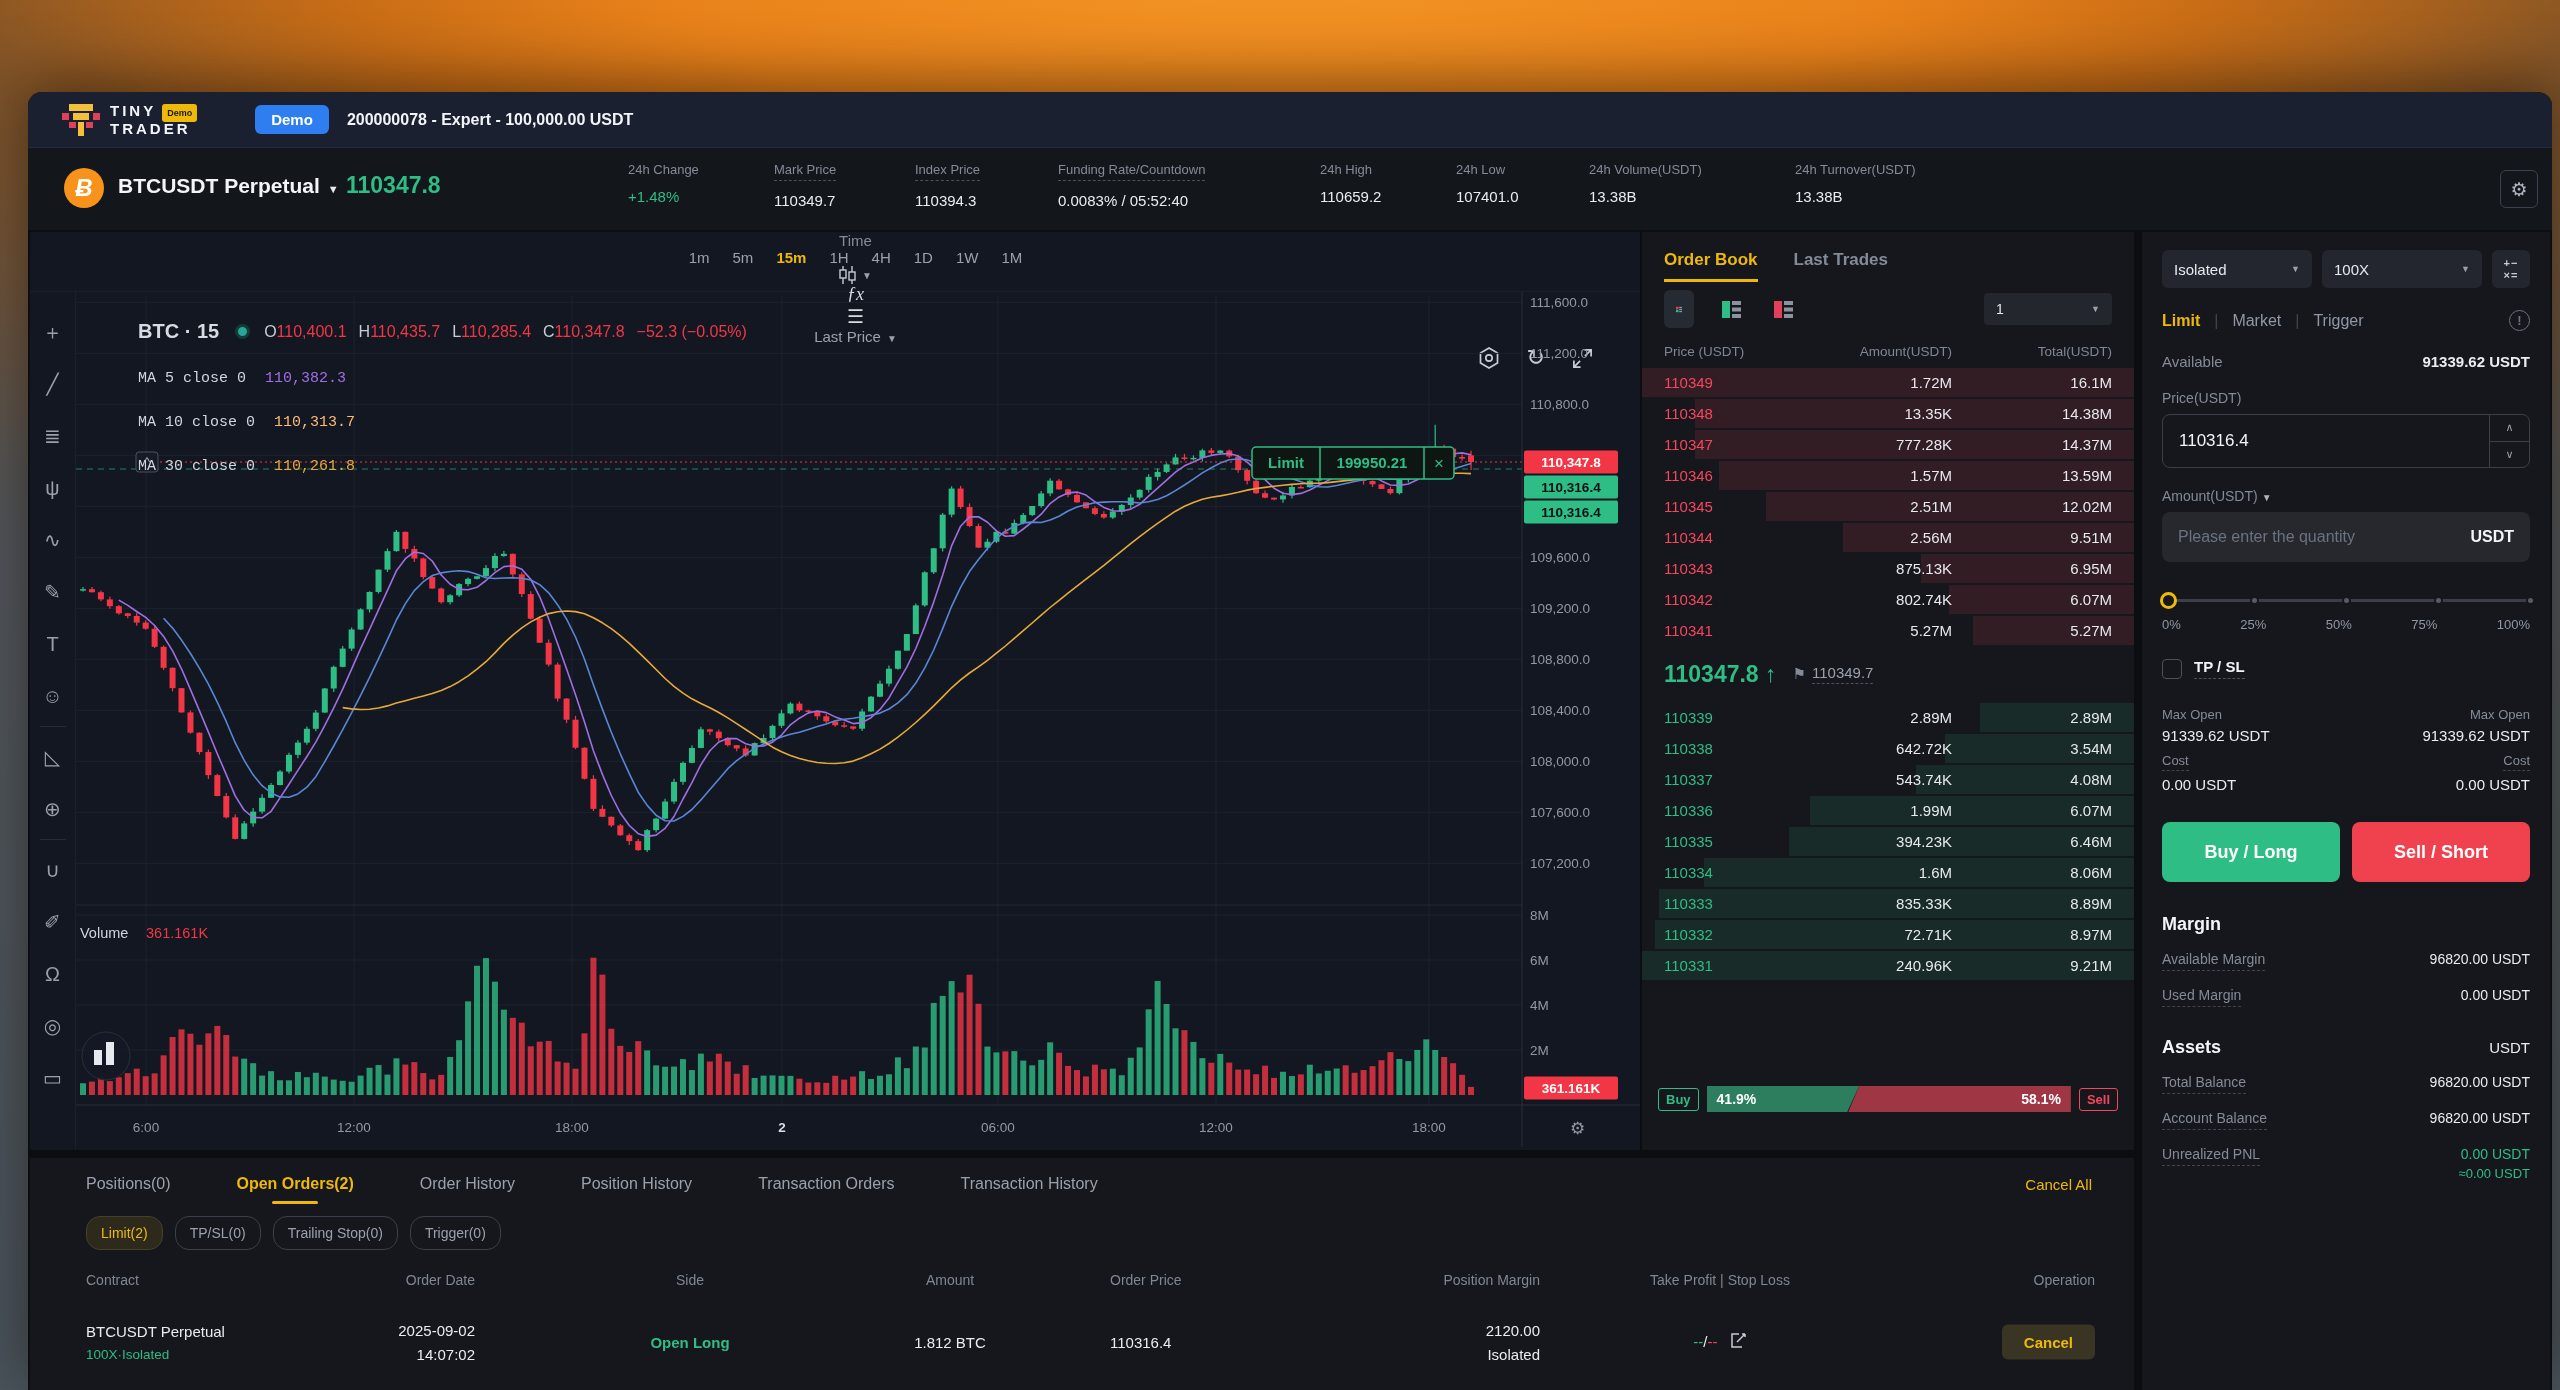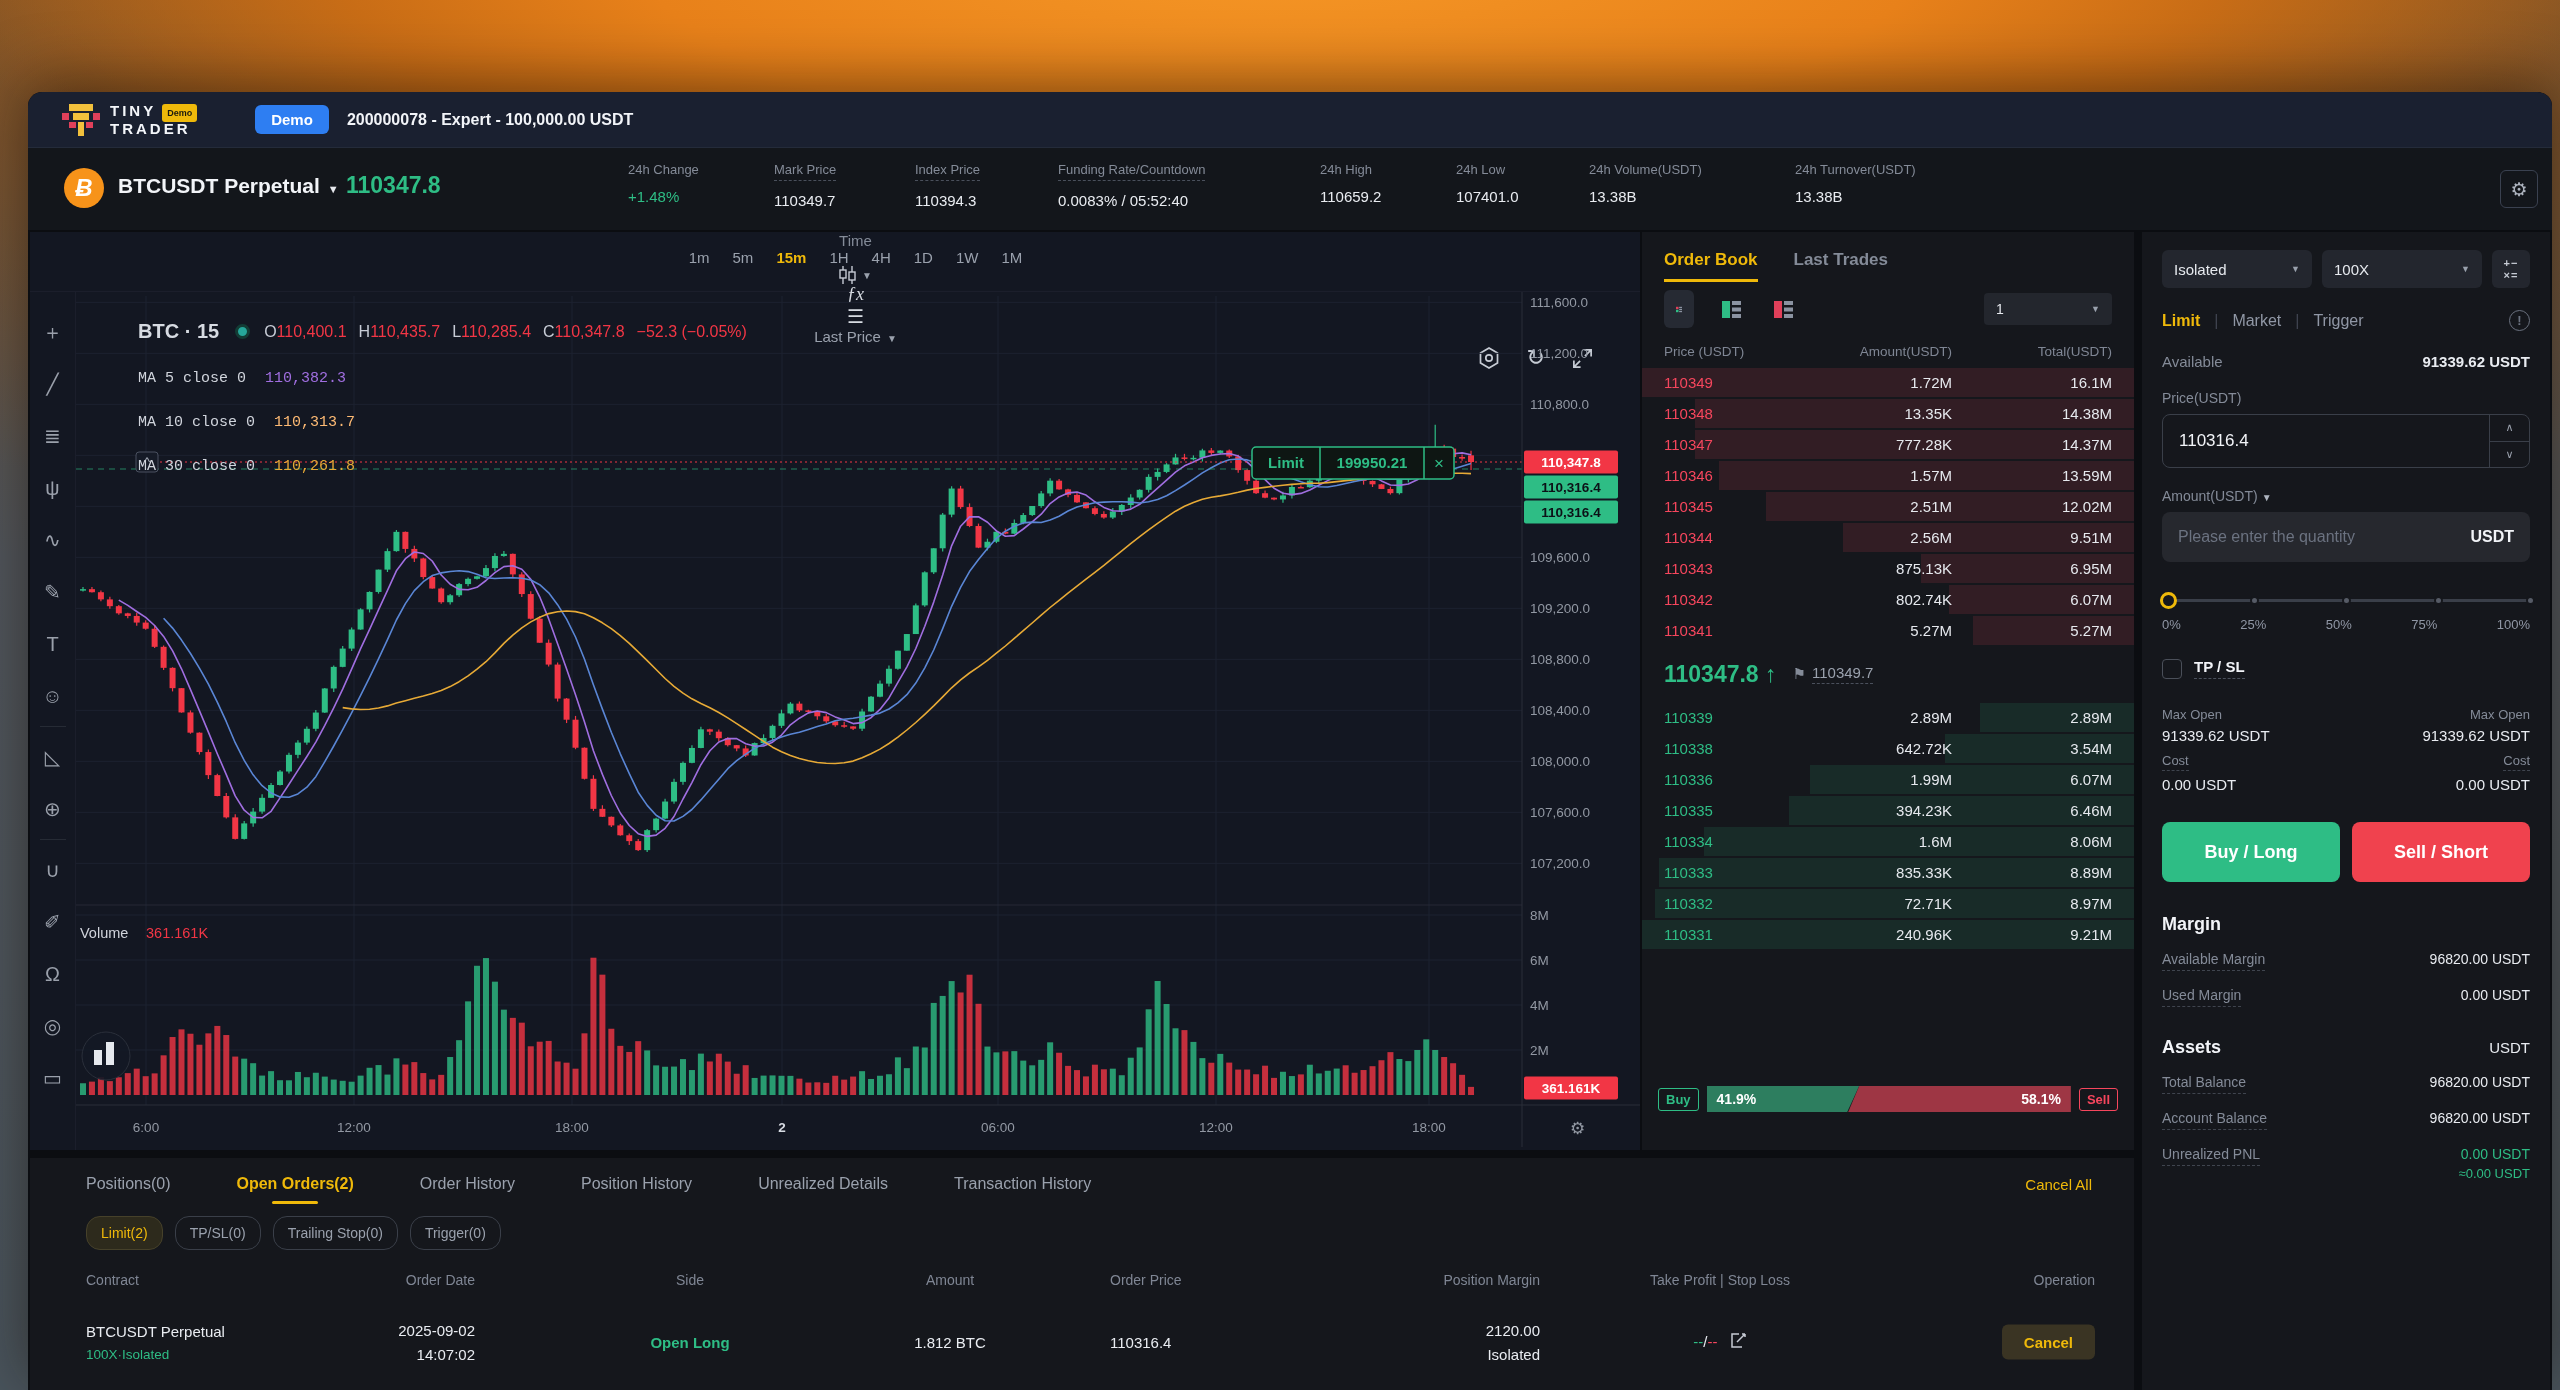--- a/index.html
+++ b/index.html
@@ -1004,20 +1004,26 @@
           <span class="a">2.89M</span>
           <span class="t">2.89M</span>
         </div>
         <div class="ob-row bid">
           <span class="ob-bar" style="width:38.4%"></span>
           <span class="p">110338</span>
           <span class="a">642.72K</span>
           <span class="t">3.54M</span>
         </div>
         <div class="ob-row bid">
+          <span class="ob-bar" style="width:44.3%"></span>
+          <span class="p">110337</span>
+          <span class="a">543.74K</span>
+          <span class="t">4.08M</span>
+        </div>
+        <div class="ob-row bid">
           <span class="ob-bar" style="width:65.9%"></span>
           <span class="p">110336</span>
           <span class="a">1.99M</span>
           <span class="t">6.07M</span>
         </div>
         <div class="ob-row bid">
           <span class="ob-bar" style="width:70.1%"></span>
           <span class="p">110335</span>
           <span class="a">394.23K</span>
           <span class="t">6.46M</span>
@@ -1172,21 +1178,21 @@
         </div>
       </div>
   </div>
 
   <div class="panel bot-panel">
     <div class="bt-tabs" id="bt-tabs">
       <span class="bt-tab">Positions(0)</span>
         <span class="bt-tab act">Open Orders(2)</span>
         <span class="bt-tab">Order History</span>
         <span class="bt-tab">Position History</span>
-        <span class="bt-tab">Unrealized Details</span>
+        <span class="bt-tab">Transaction Orders</span>
         <span class="bt-tab">Transaction History</span>
         <span class="cancel-all">Cancel All</span>
     </div>
     <div class="bt-chips" id="bt-chips">
         <div class="chip2 act">Limit(2)</div>
         <div class="chip2">TP/SL(0)</div>
         <div class="chip2">Trailing Stop(0)</div>
         <div class="chip2">Trigger(0)</div>
       </div>
     <div class="bt-thead" id="bt-thead">

